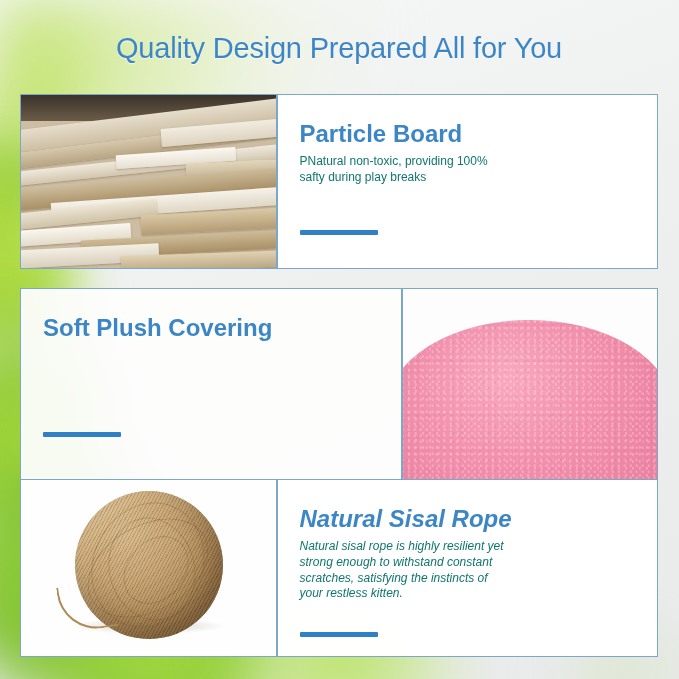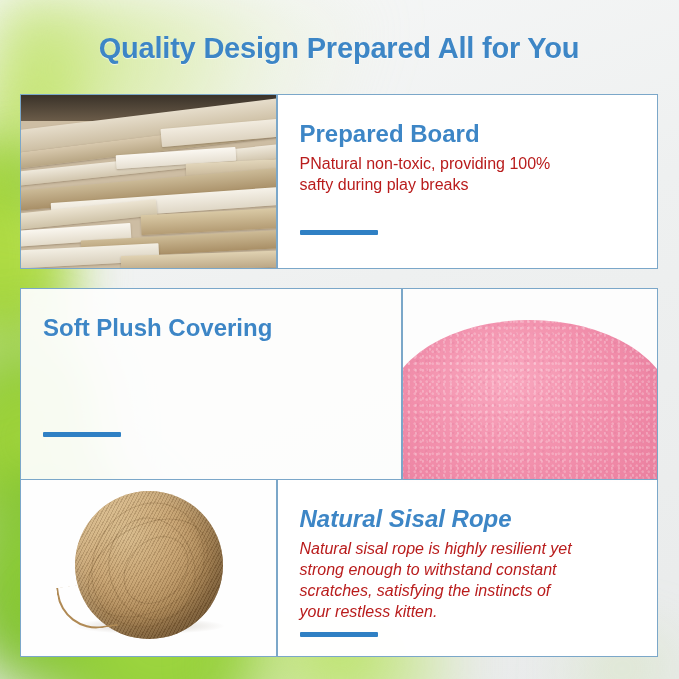--- a/index.html
+++ b/index.html
@@ -36,21 +36,21 @@
         background:linear-gradient(100deg, rgba(150,205,60,0.75) 0%, rgba(190,225,110,0.45) 40%, rgba(255,255,255,0) 78%); }
   .g9 { left:560px; top:628px;  width:150px; height:90px;
         background:radial-gradient(circle at 40% 40%, rgba(190,220,140,0.35) 0%, rgba(255,255,255,0) 75%); }
 
   
   #page { position:absolute; inset:0; z-index:2; }
 
   #title {
     position:absolute; left:0; right:1px; top:32px;
     text-align:center;
-    font-size:29px; font-weight:bold; letter-spacing:-0.2px;
+    font-size:29px; font-weight:normal; letter-spacing:-0.2px;
     color:#3d86c6;
     text-shadow:0 1px 1px rgba(255,255,255,0.7);
   }
 
   .card {
     position:absolute;
     border:1.5px solid #7ba7c9;
     display:flex;
     overflow:hidden;
     background:rgba(253,253,252,0.90);
@@ -61,21 +61,21 @@
 
   .media { position:relative; overflow:hidden; background:#fff; flex:0 0 auto; }
   .divider-v { width:1.5px; background:#7ba7c9; flex:0 0 auto; align-self:stretch; }
 
   .body { flex:1 1 auto; position:relative; padding:26px 22px 0 22px; background:transparent; }
   .card.c2 .body { background:rgba(255,255,255,0.40); }
   .card.c1 .body, .card.c3 .body { background:rgba(255,255,255,0.92); }
 
   .h { font-size:24px; font-weight:bold; color:#3d86c6; line-height:1.1; margin-bottom:7px;
        text-shadow:0 1px 0 rgba(255,255,255,0.6); }
-  .p { font-size:16px; color:#b91c1c; line-height:1.30; white-space:pre-line; }
+  .p { font-size:12px; color:#0f766e; line-height:1.30; white-space:pre-line; }
   .accent { position:absolute; left:22px; width:78px; height:5px; background:#2f80c4; border-radius:1px; }
   .card.c1 .accent { top:135px; }
   .card.c2 .accent { top:143px; }
   .card.c3 .accent { top:152px; }
 
   
   .pb { width:255px; height:100%; background:#cdbda3; position:relative; }
   .pb .plank {
     position:absolute; border-radius:1px;
     box-shadow:0 1px 2px rgba(90,70,45,0.35);
@@ -160,21 +160,21 @@
       <div class="plank" style="left:30px;top:100px;width:230px;height:18px;background:linear-gradient(180deg,#f6f2e9,#dfd7c6);transform:rotate(-4deg);"></div>
       <div class="plank" style="left:-14px;top:112px;width:150px;height:16px;background:linear-gradient(180deg,#ece4d2,#cfc3a8);transform:rotate(-6deg);"></div>
       <div class="plank" style="left:120px;top:116px;width:160px;height:20px;background:linear-gradient(180deg,#d9c9a5,#b49c74);transform:rotate(-3deg);"></div>
       <div class="plank" style="left:-10px;top:132px;width:120px;height:16px;background:linear-gradient(180deg,#faf7f0,#e3dbca);transform:rotate(-4deg);"></div>
       <div class="plank" style="left:60px;top:140px;width:215px;height:18px;background:linear-gradient(180deg,#cdbb96,#a98f66);transform:rotate(-3deg);"></div>
       <div class="plank" style="left:-12px;top:152px;width:150px;height:18px;background:linear-gradient(180deg,#f3efe4,#d9d0bd);transform:rotate(-3deg);"></div>
       <div class="plank" style="left:100px;top:158px;width:180px;height:16px;background:linear-gradient(180deg,#e0d2b2,#bca887);transform:rotate(-2deg);"></div>
     </div>
     <div class="divider-v"></div>
     <div class="body">
-      <div class="h">Prepared Board</div>
+      <div class="h">Particle Board</div>
       <div class="p">PNatural non-toxic, providing 100%
 safty during play breaks</div>
       <div class="accent"></div>
     </div>
   </div>
 
   <div class="card c2">
     <div class="body" style="flex:0 0 380px;">
       <div class="h">Soft Plush Covering</div>
       <div class="accent"></div>

